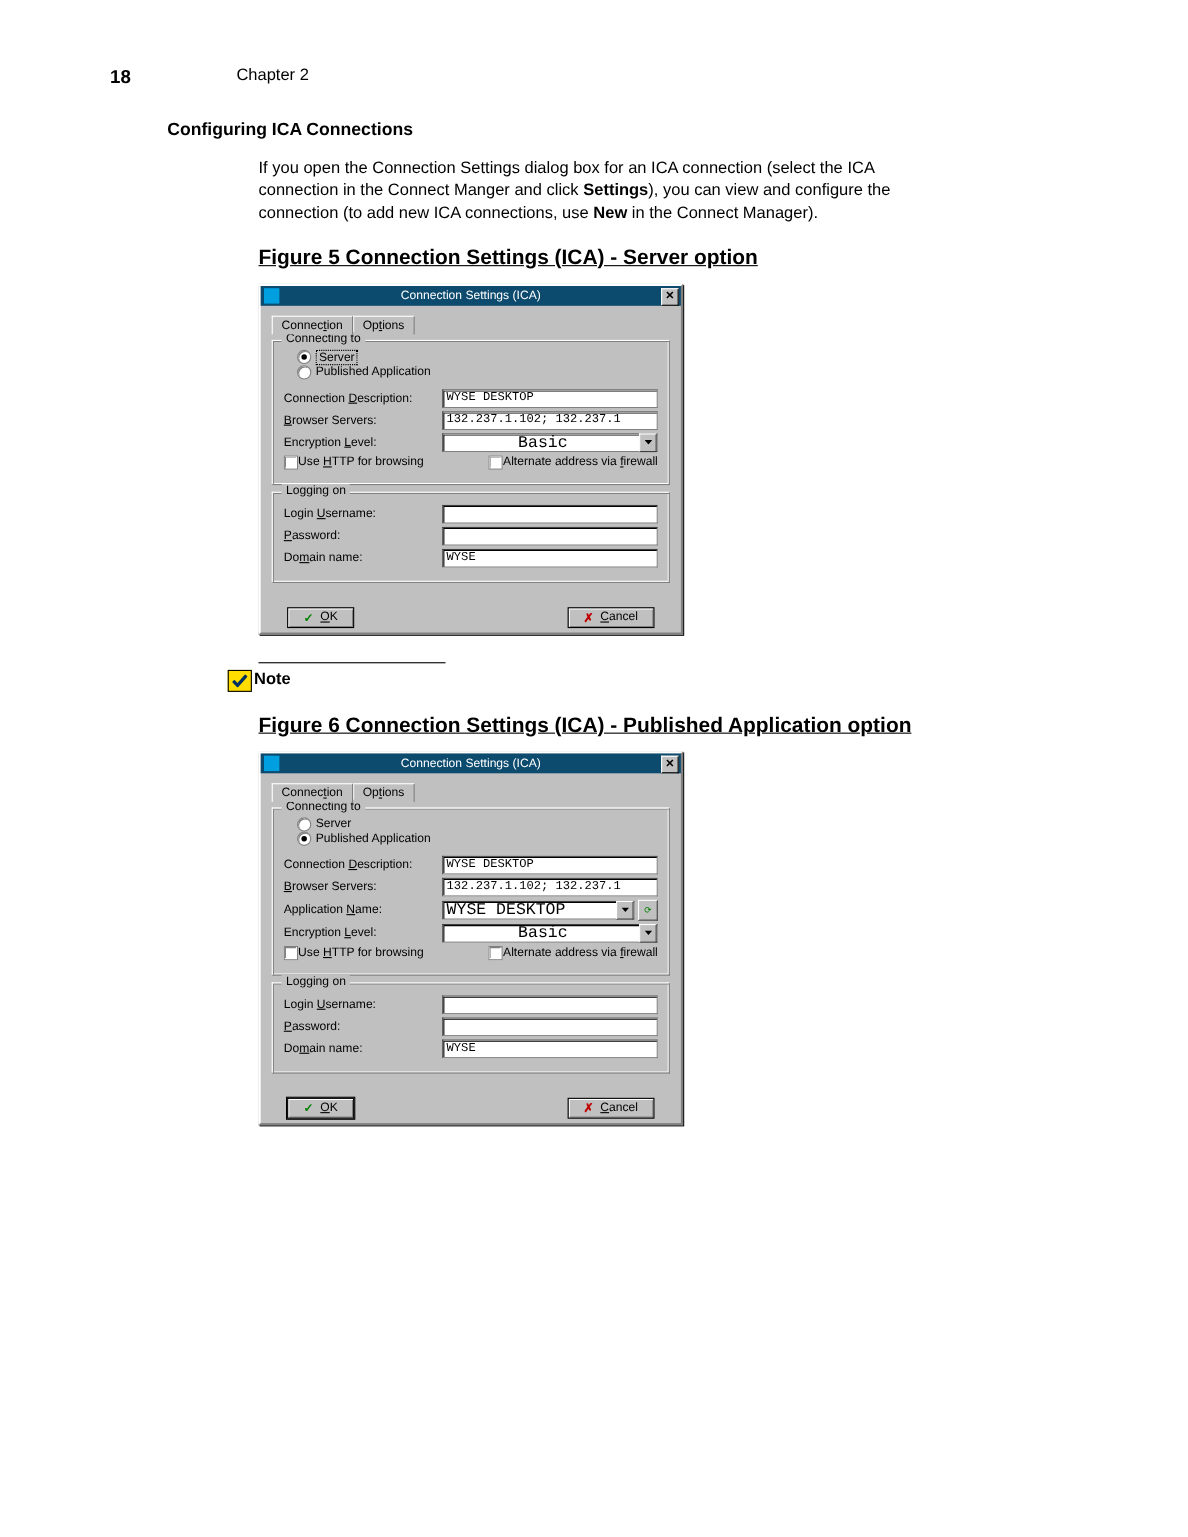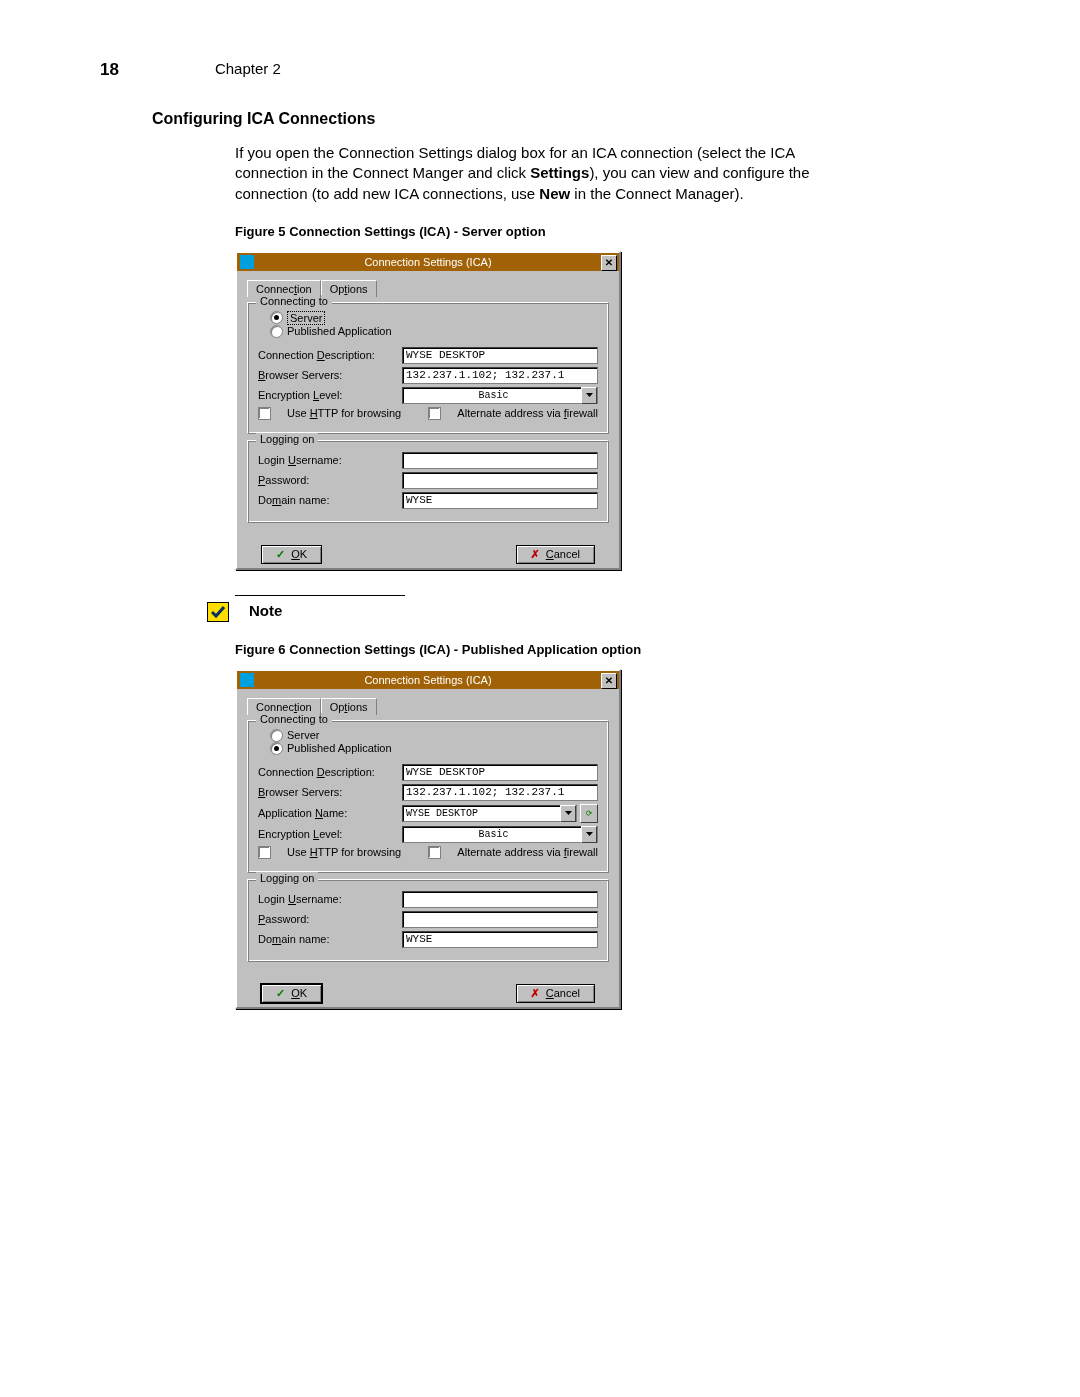--- a/index.html
+++ b/index.html
@@ -23,47 +23,48 @@
     font-size: 16px;
     margin: 0 0 15px 52px;
   }
   .para {
     margin: 0 0 20px 135px;
     line-height: 1.35;
     width: 620px;
   }
   .figure-caption {
     font-weight: bold;
-    font-size: 13px;
+    font-size: 19px;
     margin: 0 0 12px 135px;
+    text-decoration: underline;
   }
   .note-block { margin: 0 0 20px 135px; width:640px; }
   .hr { border-top:1px solid #000; width:170px; margin-bottom:6px; }
-  .note-row { display:flex; gap:20px; align-items:flex-start; }
+  .note-row { display:flex; gap:2px; align-items:flex-start; }
   .note-icon {
     width:20px;height:18px;background:#ffdd00;border:1px solid #000;
     display:flex;align-items:center;justify-content:center;margin-left:-28px;
   }
   .note-icon svg { width:14px; height:12px; }
   .note-label { font-weight:bold; }
   .note-body { margin-top:4px; margin-left:48px; line-height:1.35; }
 
   
   .dialog {
     width: 382px;
     background: #c0c0c0;
     border: 2px solid #808080;
     border-top-color:#fff; border-left-color:#fff;
     margin: 0 0 25px 135px;
     font-family: "MS Sans Serif", Tahoma, Arial, sans-serif;
     font-size: 11px;
     box-shadow: 1px 1px 0 #000;
   }
   .titlebar {
-    background: #a16207;
+    background: #0c4a6e;
     color: #fff;
     display: flex;
     align-items: center;
     justify-content: center;
     position: relative;
     height: 18px;
     font-size: 11px;
   }
   .titlebar .titlebar-icon {
     position:absolute;left:3px;top:2px;width:14px;height:14px;background:#00a0e0;
@@ -118,21 +119,21 @@
     box-shadow: inset 1px 1px #000;
     height:15px; padding:0 3px; font-family: "Courier New", monospace;
     font-size:11px; flex:1; display:flex; align-items:center;
     overflow:hidden; white-space:nowrap;
   }
   .dropdown {
     background:#fff; border:1px solid #808080;
     border-top-color:#404040; border-left-color:#404040;
     box-shadow: inset 1px 1px #000;
     height:15px; display:flex; align-items:center;
-    font-family: "Courier New", monospace; font-size:10px; flex:1;
+    font-family: "Courier New", monospace; font-size:15px; flex:1;
     position:relative; padding-left:3px;
   }
   .dropdown .dd-btn {
     width:14px;height:15px;background:#c0c0c0;margin-left:auto;
     border:1px solid #fff; border-right-color:#404040;border-bottom-color:#404040;
     display:flex;align-items:center;justify-content:center;
   }
   .dd-btn svg { width:7px;height:4px; }
   .side-icon {
     width:16px; height:17px; background:#c0c0c0; margin-left:3px;
@@ -143,21 +144,21 @@
     display:flex; justify-content:space-between; padding:8px 24px 4px 24px;
   }
   .dlg-btn {
     background:#c0c0c0; border:1px solid #000;
     box-shadow: inset 1px 1px #fff, inset -1px -1px #808080;
     padding:2px 14px; display:flex; align-items:center; gap:6px;
     font-size:11px;
   }
   .dlg-btn.primary { box-shadow: 0 0 0 1px #000, inset 1px 1px #fff, inset -1px -1px #808080; }
   .dlg-btn .ul { text-decoration: underline; }
-  .chk-row { display:flex; align-items:center; gap:16px; }
+  .chk-row { display:flex; align-items:center; gap:0; }
   .check-ul { text-decoration:underline; }
   .radio-row { display:flex; justify-content:space-between; padding:0 0 6px 12px;flex-direction:column; }
   .selected-box { border:1px dotted #000; padding:0 2px; }
 </style>
 </head>
 <body>
 
 <div class="page-header">
   <span class="page-number">18</span>
   <span class="chapter">Chapter 2</span>

